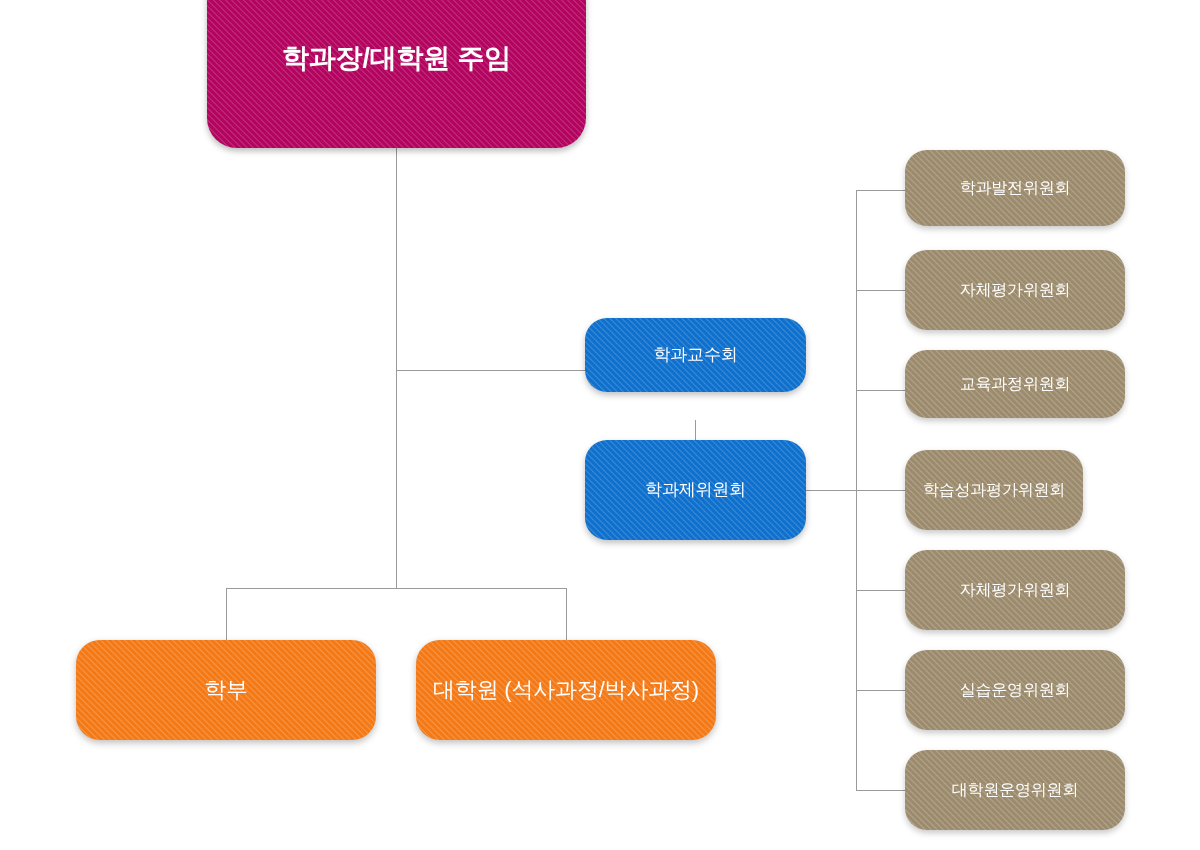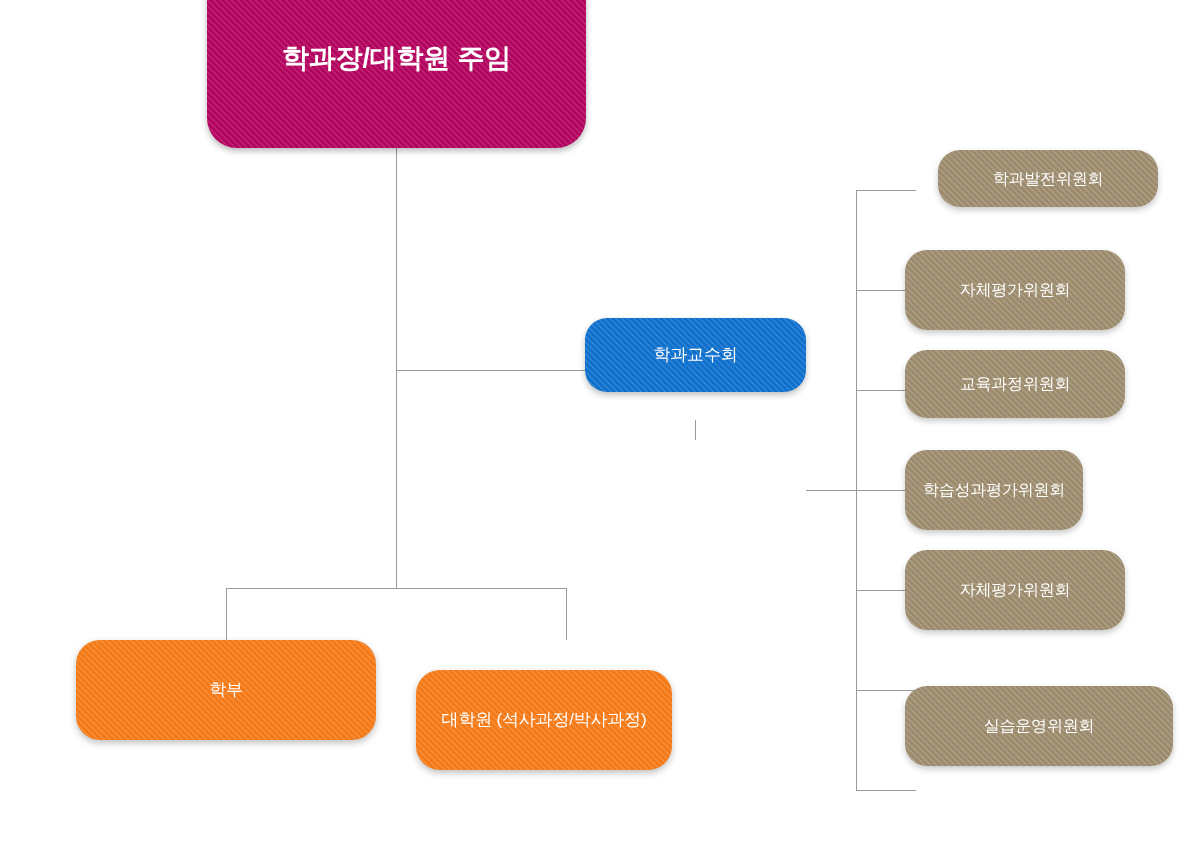--- a/index.html
+++ b/index.html
@@ -57,21 +57,21 @@
     box-shadow:0 3px 6px rgba(0,0,0,0.25);
   }
   .node.orange{
     background-color:#f47a18;
     background-image:repeating-linear-gradient(45deg,
         rgba(255,255,255,0.14) 0px,
         rgba(255,255,255,0.14) 1px,
         rgba(255,255,255,0) 1px,
         rgba(255,255,255,0) 4px);
     border-radius:24px;
-    font-size:17px;
+    font-size:22px;
     box-shadow:0 3px 7px rgba(0,0,0,0.25);
   }
   .node.tan{
     background-color:#9c8b6d;
     background-image:repeating-linear-gradient(45deg,
         rgba(255,255,255,0.16) 0px,
         rgba(255,255,255,0.16) 1px,
         rgba(255,255,255,0) 1px,
         rgba(255,255,255,0) 4px);
     border-radius:22px;
@@ -106,40 +106,46 @@
   <div class="line h" style="left:856px;top:690px;width:60px;"></div>
   <div class="line h" style="left:856px;top:790px;width:60px;"></div>
 
   <div class="node root" style="left:207px;top:-30px;width:379px;height:178px;">
     <span class="lbl">학과장/대학원 주임</span>
   </div>
 
   <div class="node blue" style="left:585px;top:318px;width:221px;height:74px;">
     <span class="lbl">학과교수회</span>
   </div>
+  <div class="node blue" style="left:585px;top:440px;width:221px;height:100px;">
+    <span class="lbl">학과제위원회</span>
+  </div>
 
   <div class="node orange" style="left:76px;top:640px;width:300px;height:100px;">
     <span class="lbl">학부</span>
   </div>
-  <div class="node orange" style="left:416px;top:640px;width:256px;height:100px;margin-top:30px;">
+  <div class="node orange" style="left:416px;top:640px;width:300px;height:100px;">
     <span class="lbl">대학원 (석사과정/박사과정)</span>
   </div>
 
-  <div class="node tan" style="left:938px;top:150px;width:220px;height:57px;">
+  <div class="node tan" style="left:905px;top:150px;width:220px;height:76px;">
     <span class="lbl">학과발전위원회</span>
   </div>
   <div class="node tan" style="left:905px;top:250px;width:220px;height:80px;">
     <span class="lbl">자체평가위원회</span>
   </div>
   <div class="node tan" style="left:905px;top:350px;width:220px;height:68px;">
     <span class="lbl">교육과정위원회</span>
   </div>
   <div class="node tan" style="left:905px;top:450px;width:178px;height:80px;">
     <span class="lbl">학습성과평가위원회</span>
   </div>
   <div class="node tan" style="left:905px;top:550px;width:220px;height:80px;">
     <span class="lbl">자체평가위원회</span>
   </div>
-  <div class="node tan" style="left:905px;top:650px;width:268px;height:80px;margin-top:36px;">
+  <div class="node tan" style="left:905px;top:650px;width:220px;height:80px;">
     <span class="lbl">실습운영위원회</span>
+  </div>
+  <div class="node tan" style="left:905px;top:750px;width:220px;height:80px;">
+    <span class="lbl">대학원운영위원회</span>
   </div>
 
 </div>
 
 </body></html>

